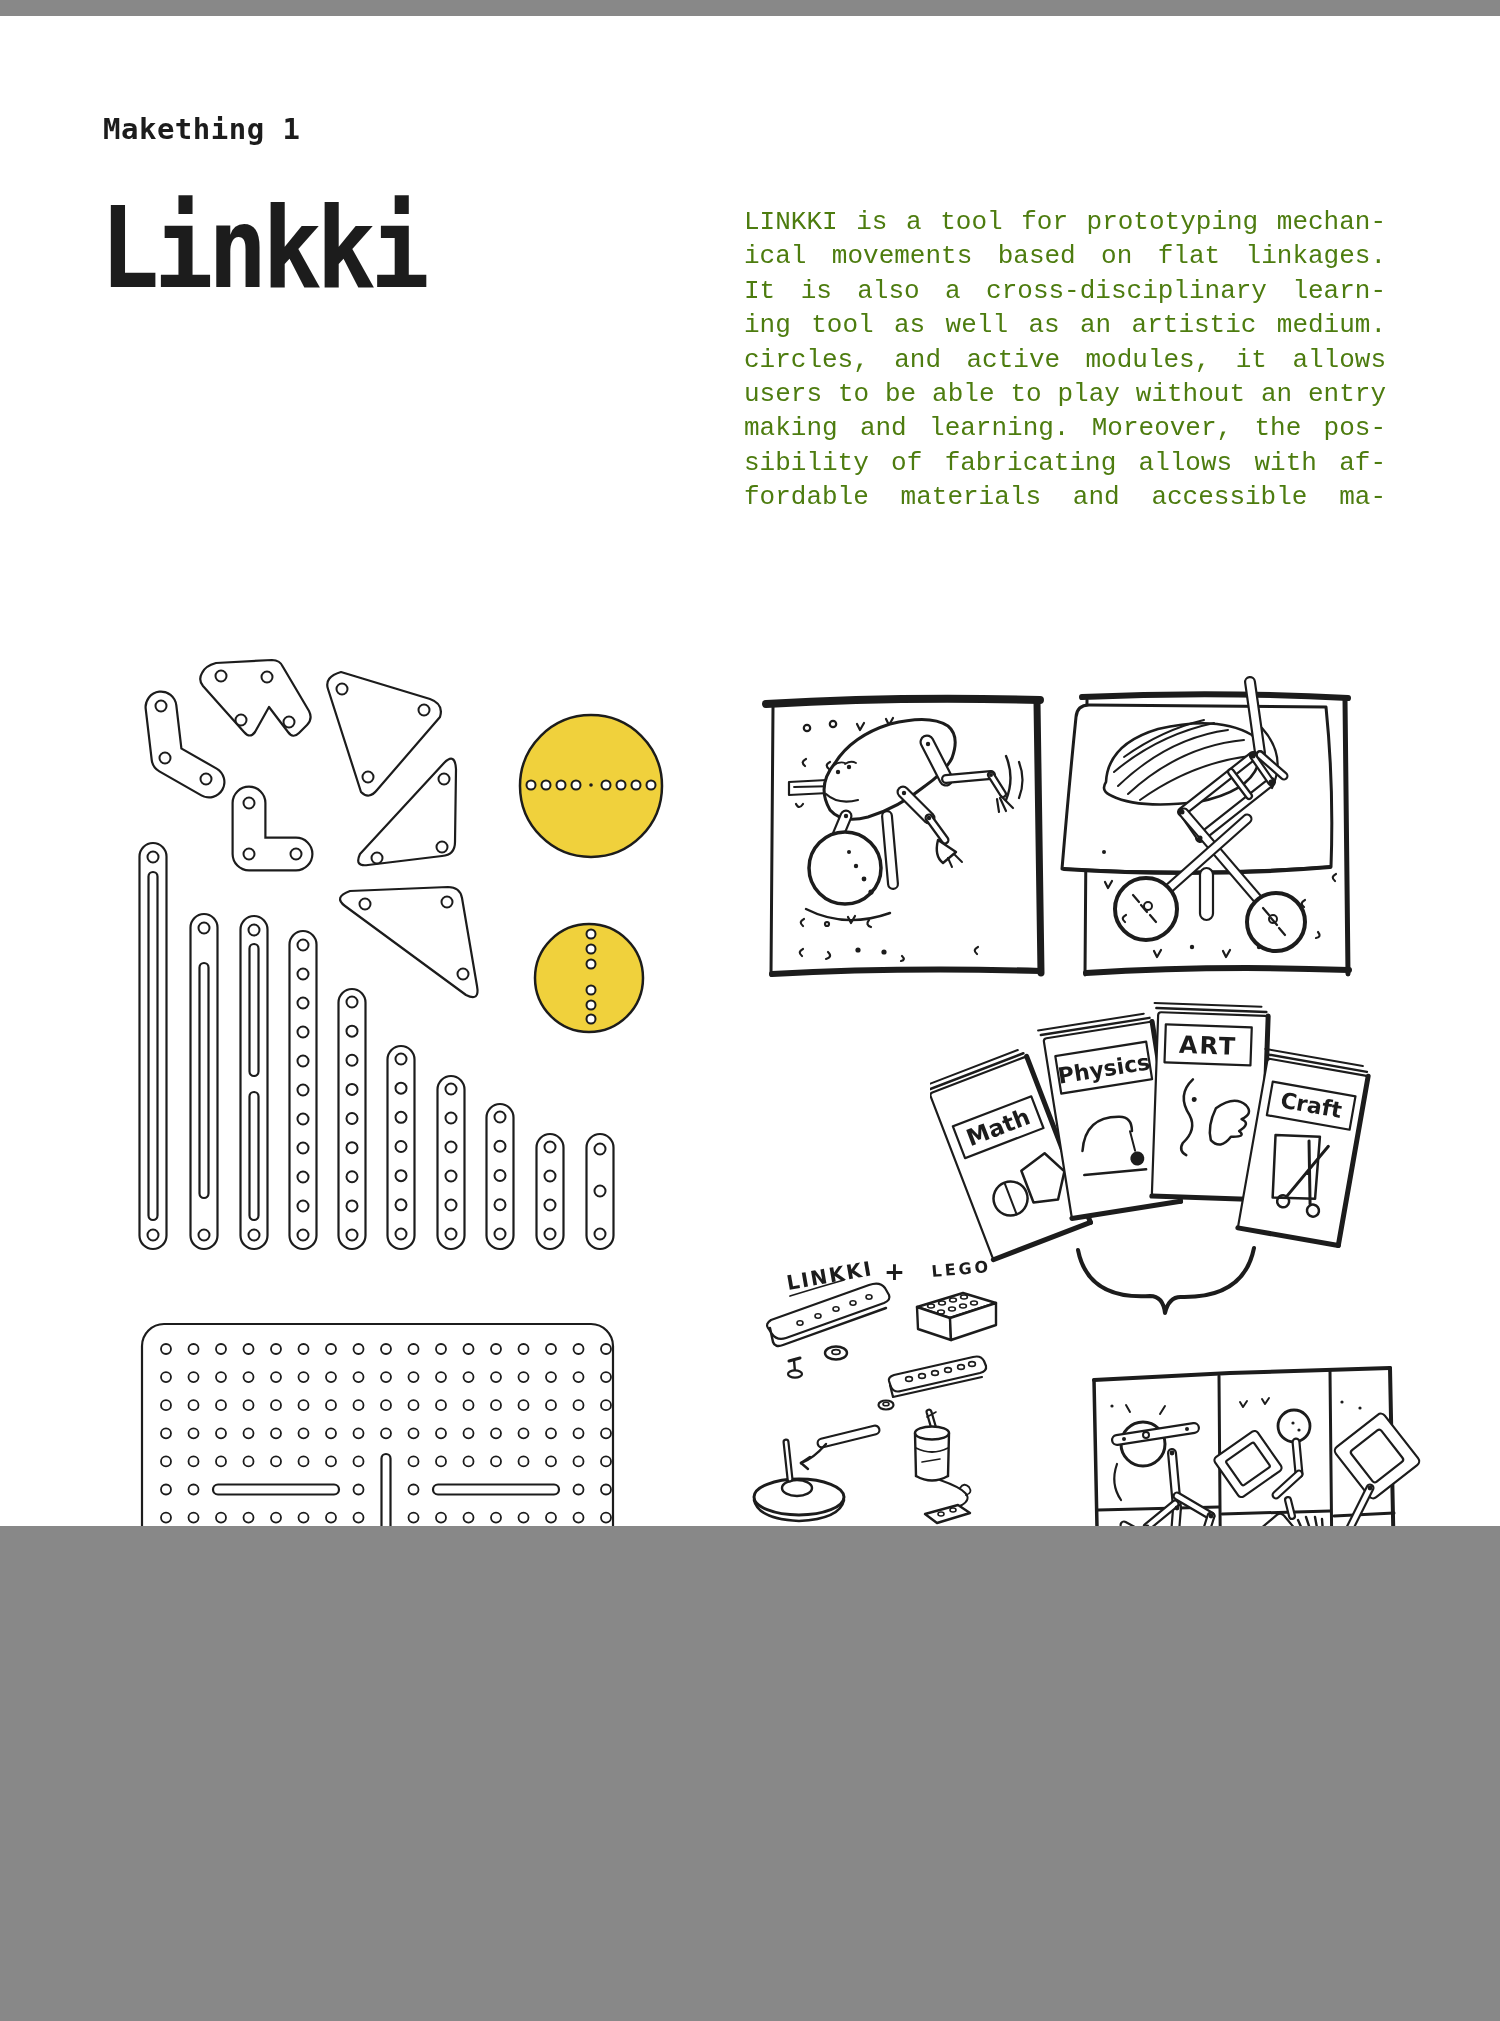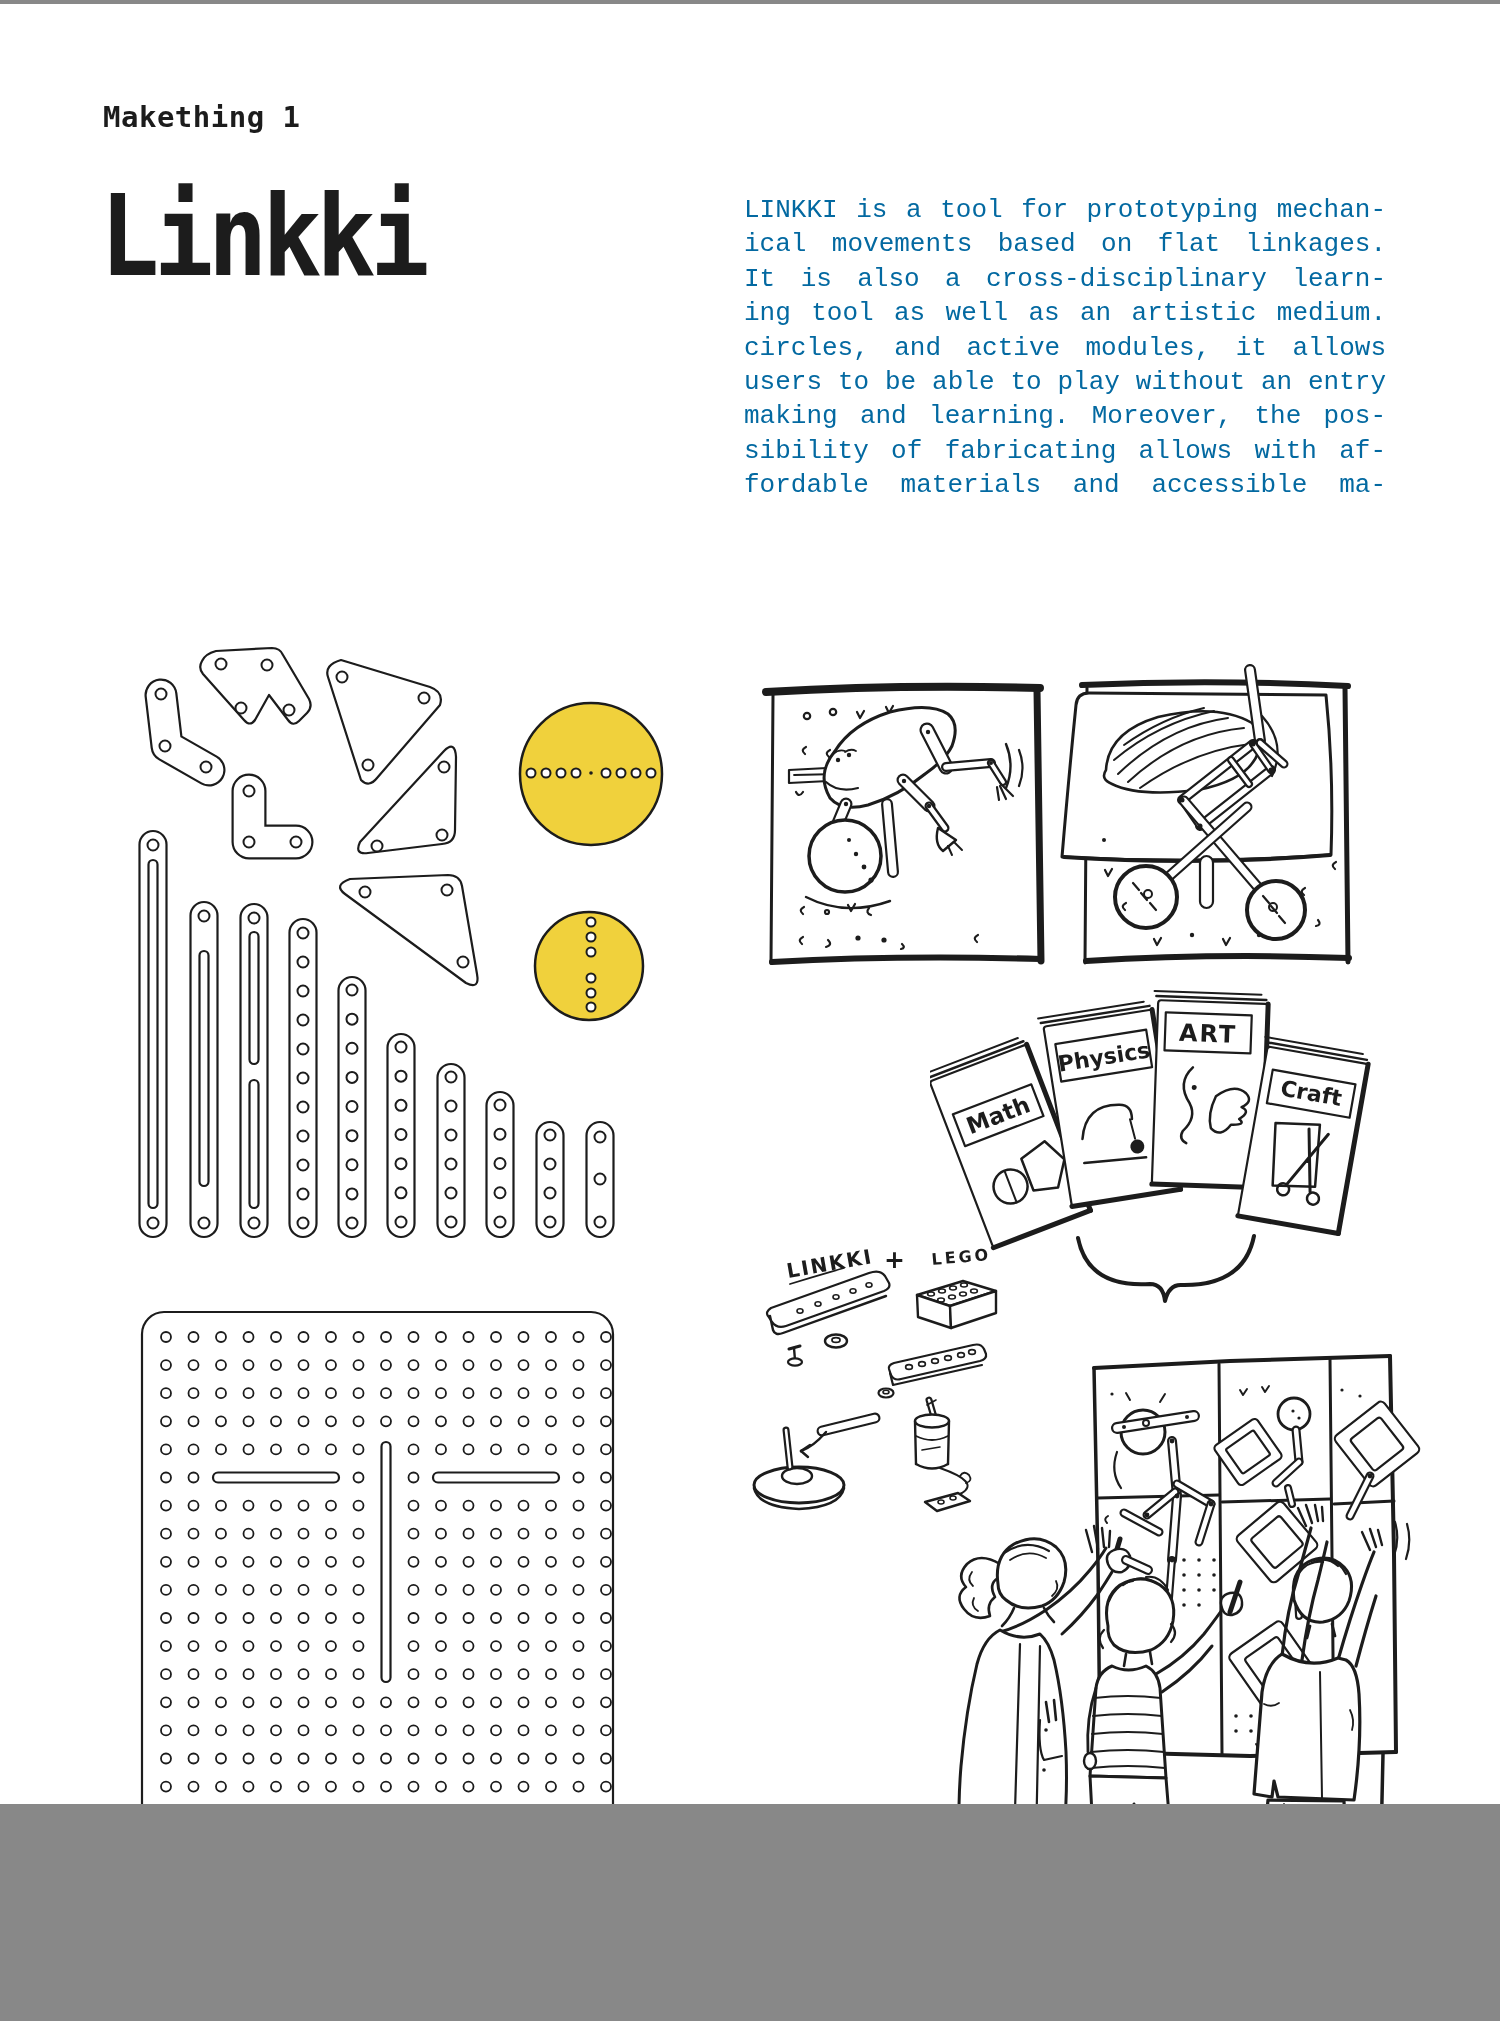--- a/index.html
+++ b/index.html
@@ -1,34 +1,34 @@
 <!DOCTYPE html>
 <html style="--ink: #1c1c1c;"><head>
 <meta charset="utf-8">
 <style>
   :root{ --ink:#1c1c1c; }
   html,body{margin:0;padding:0;background:#888;}
   .page{
-    position:relative; width:1500px; height:1800px; background:#fff;
-    margin:4px auto; overflow:hidden;
+    position:relative; width:1500px; height:1510px; background:#fff;
+    margin:16px auto; overflow:hidden;
     font-family:"DejaVu Sans Mono", monospace; color:var(--ink);
   }
   .kicker{
     position:absolute; left:103px; top:96px;
     font-size:29px; font-weight:bold; letter-spacing:0.5px; white-space:pre;
   }
   .title{
     position:absolute; left:100px; top:176px;
     font-size:112px; font-weight:bold; letter-spacing:-6px; line-height:1;
     transform:scaleX(0.88); transform-origin:left top; white-space:pre;
   }
   .intro{
     position:absolute; left:744px; top:189px; width:642px;
     font-family:"Liberation Mono","DejaVu Sans Mono", monospace;
-    font-size:26px; line-height:34.4px; color:#0369a1;
+    font-size:26px; line-height:34.4px; color:#4d7c0f;
   }
   .jline{ text-align:justify; text-align-last:justify; white-space:normal; }
   .jline.last{ text-align-last:left; }
   svg{ position:absolute; display:block; }
   .sk{ stroke:var(--ink); fill:none; stroke-linecap:round; stroke-linejoin:round; }
   .fw{ fill:#fff; }
   .fi{ fill:var(--ink); stroke:none; }
   .part{ fill:#fff; stroke:var(--ink); stroke-width:2.2; stroke-linejoin:round; }
   circle.hole{ fill:#fff; stroke:var(--ink); stroke-width:2; }
   circle.bh{ fill:#fff; stroke:var(--ink); stroke-width:1.8; }

